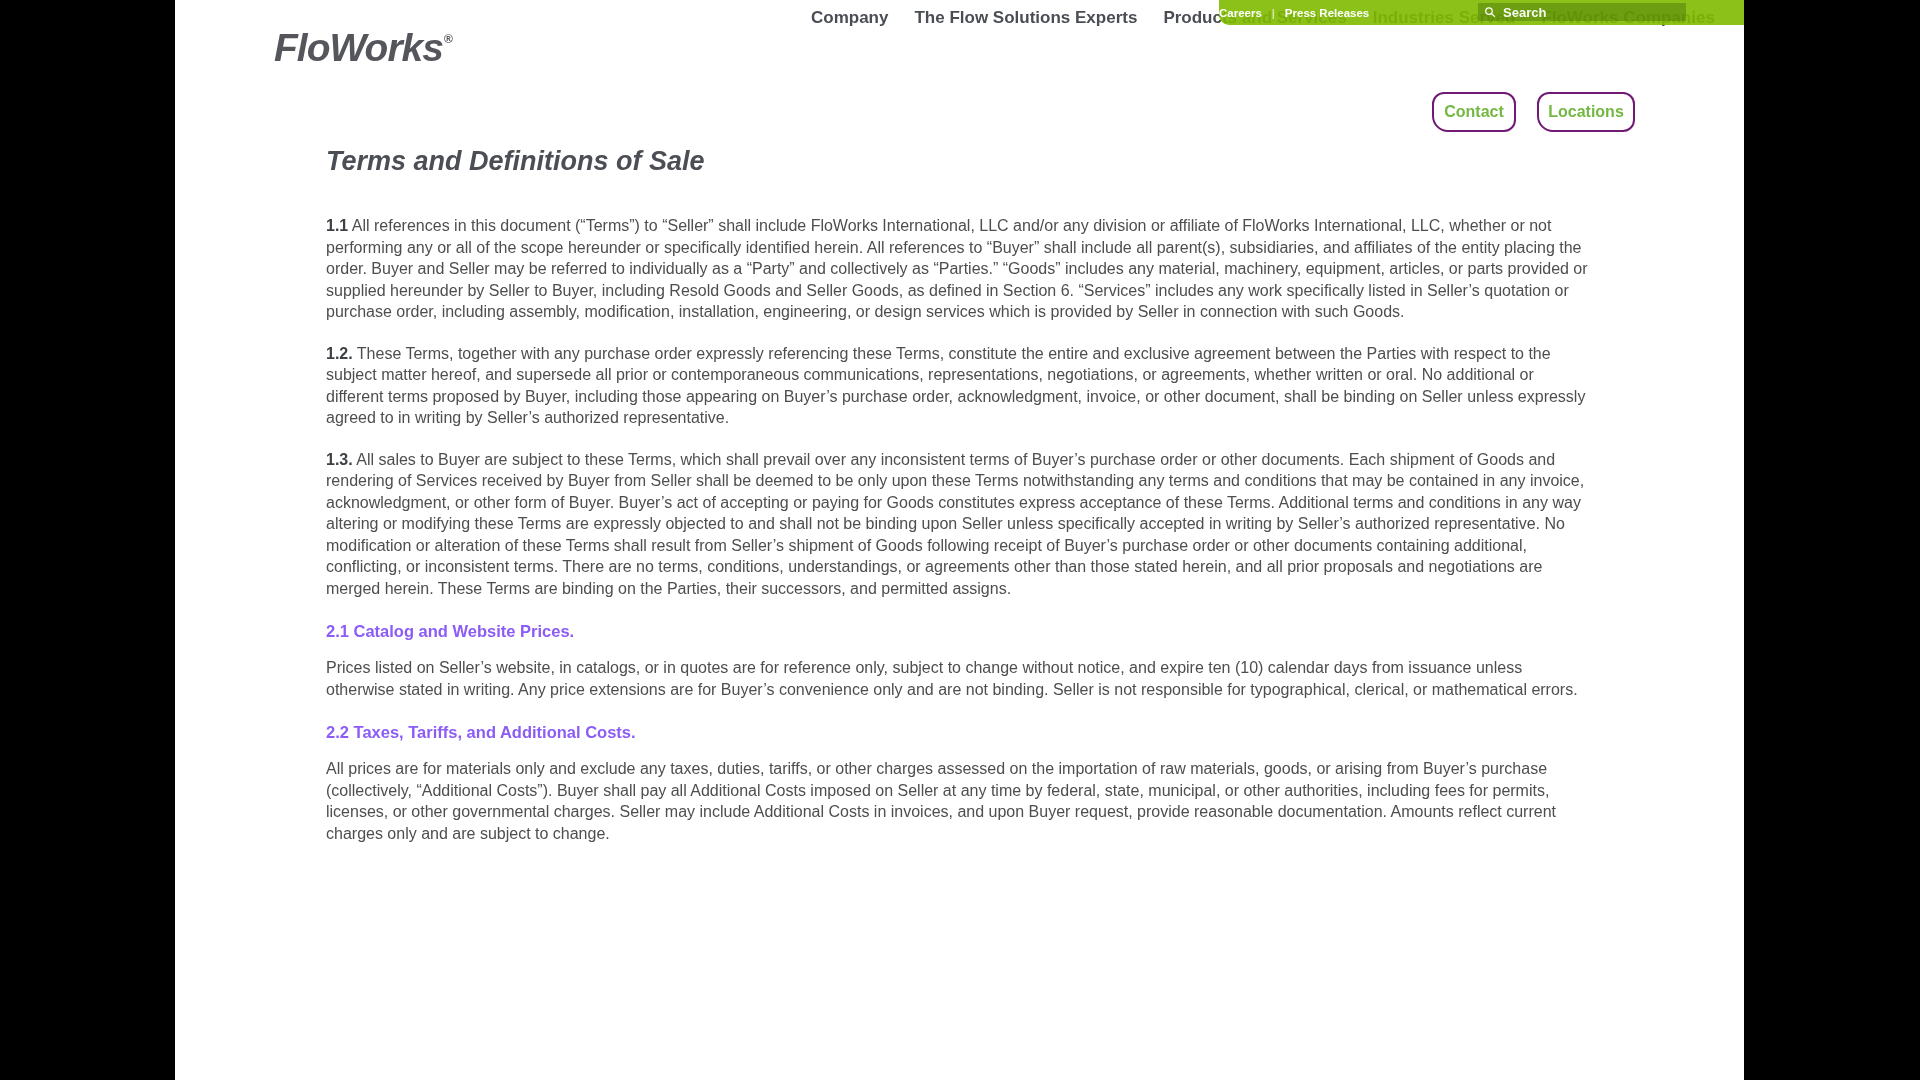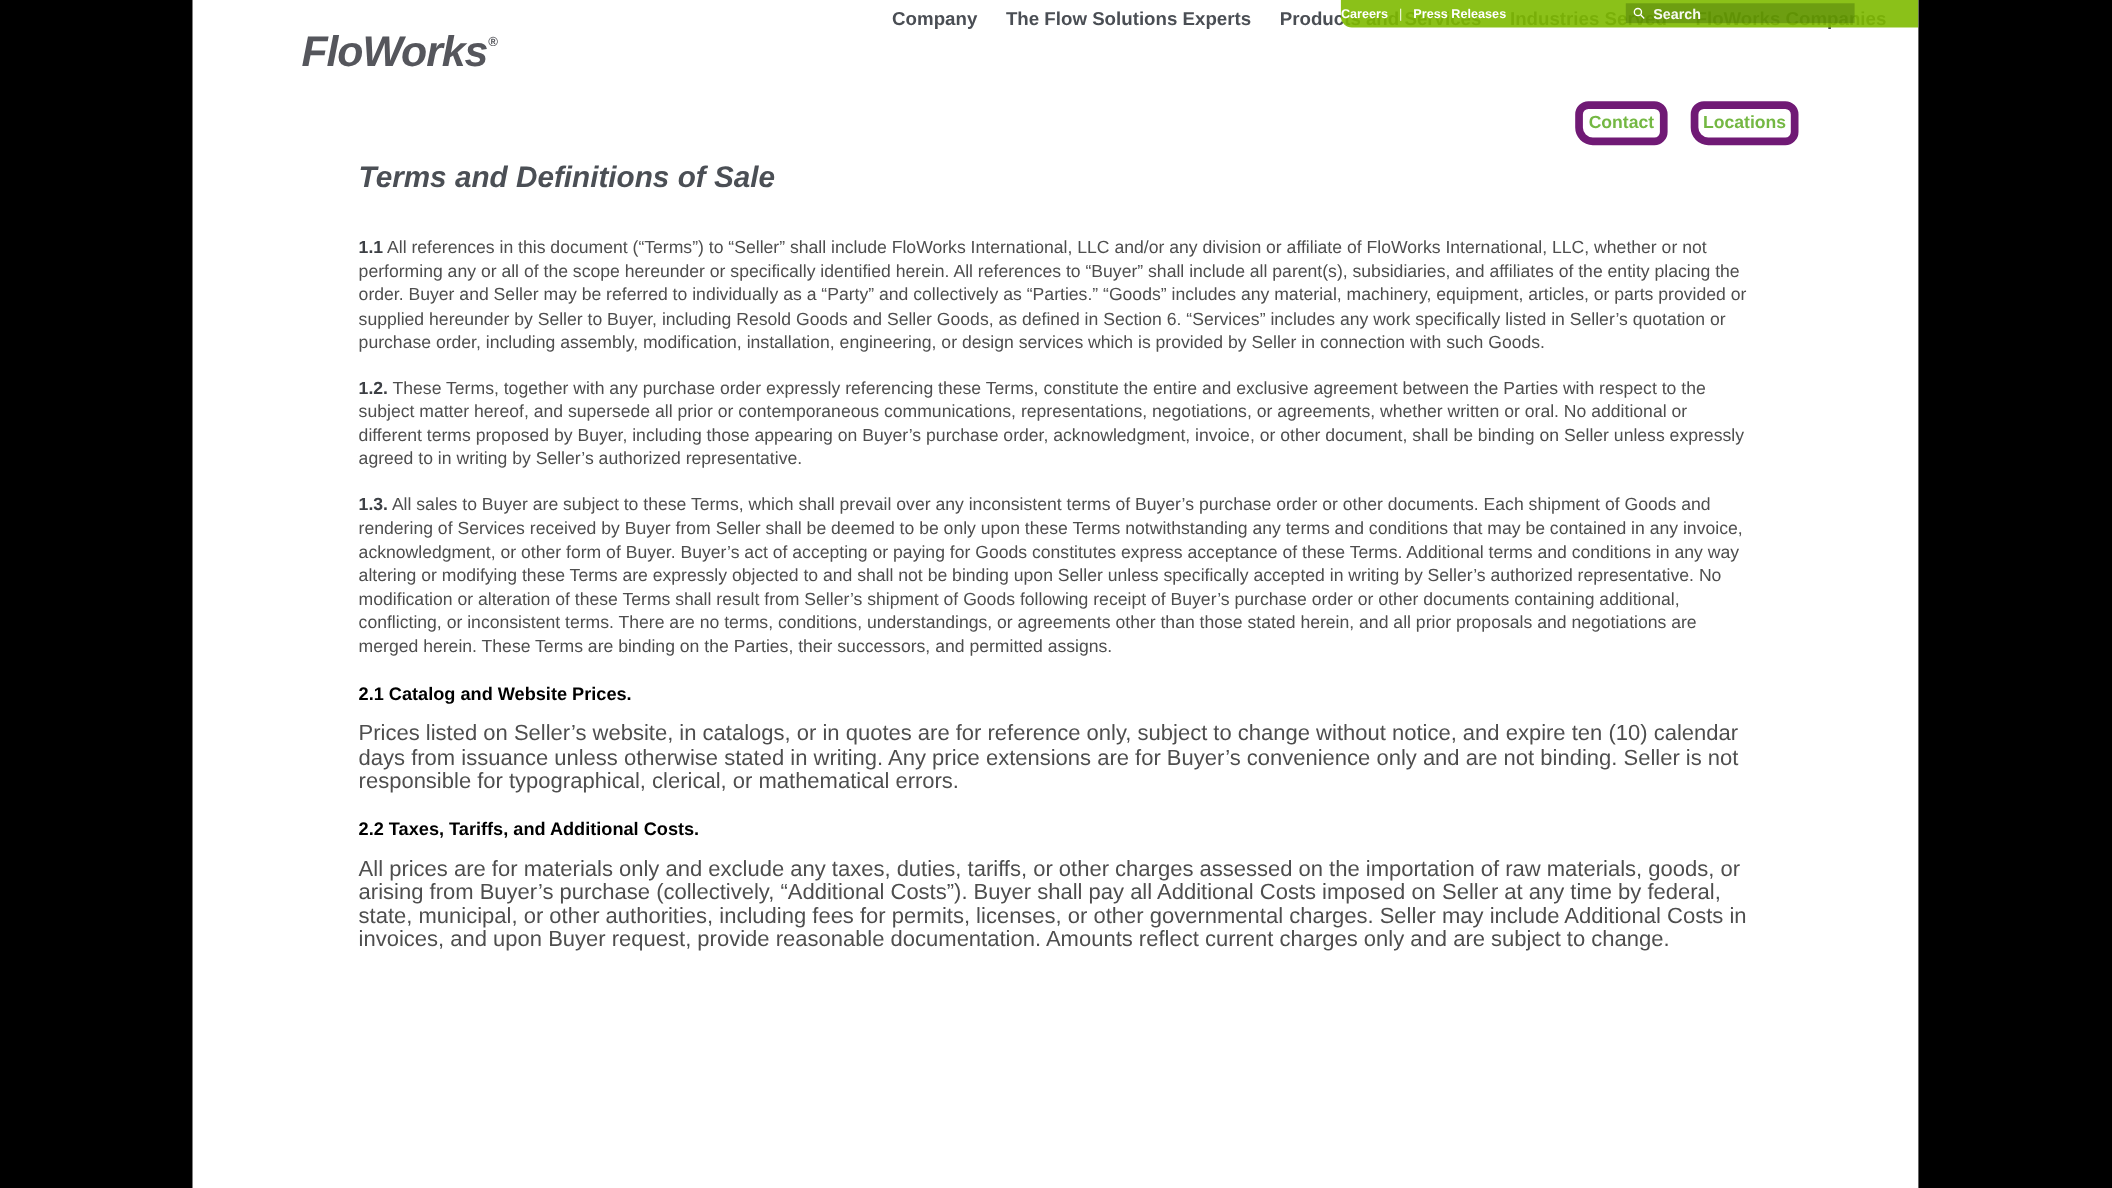--- a/index.html
+++ b/index.html
@@ -67,21 +67,21 @@
     background: transparent; border: none; outline: none;
     color: #fff; font-size: 13px; font-weight: bold; width: 100%;
     font-family: "Liberation Sans", sans-serif;
   }
   .searchbox input::placeholder { color: rgba(255,255,255,0.95); opacity: 1; }
 
   
   .btn {
     position: absolute; top: 92px; height: 40px;
     background: #fff;
-    border: 7px solid #701a75;
+    border: 2px solid #701a75;
     color: #74b843;
     font-size: 16px; font-weight: bold;
     display: flex; align-items: center; justify-content: center;
     border-radius: 12px 12px 12px 16px;
     cursor: pointer;
     font-family: "Liberation Sans", sans-serif;
   }
   .btn.contact { left: 1257px; width: 84px; }
   .btn.locations { left: 1362px; width: 98px; }
 
@@ -104,25 +104,25 @@
   .sh-1 { margin-top: 53px; }
   .sh-2 { margin-top: 42px; }
   .para {
     font-size: 16px; line-height: 21.5px;
     margin: 20px 0 0 0; color: #4e4e4e;
   }
   .para.first { margin-top: 38px; }
   .para-prefix { font-weight: bold; color: #3d4045; }
   .subhead {
     font-size: 16.5px; line-height: 20px;
-    font-weight: bold; color: #000000;
+    font-weight: bold; color: #8b5cf6;
     margin: 22px 0 0 0;
   }
   .subpara {
-    font-size: 20px; line-height: 21.5px;
+    font-size: 16px; line-height: 21.5px;
     margin: 16px 0 0 0; color: #4e4e4e;
   }
 </style>
 </head>
 <body>
 
 <div class="letterbox left"></div>
 <div class="letterbox right"></div>
 
 <div class="page">

